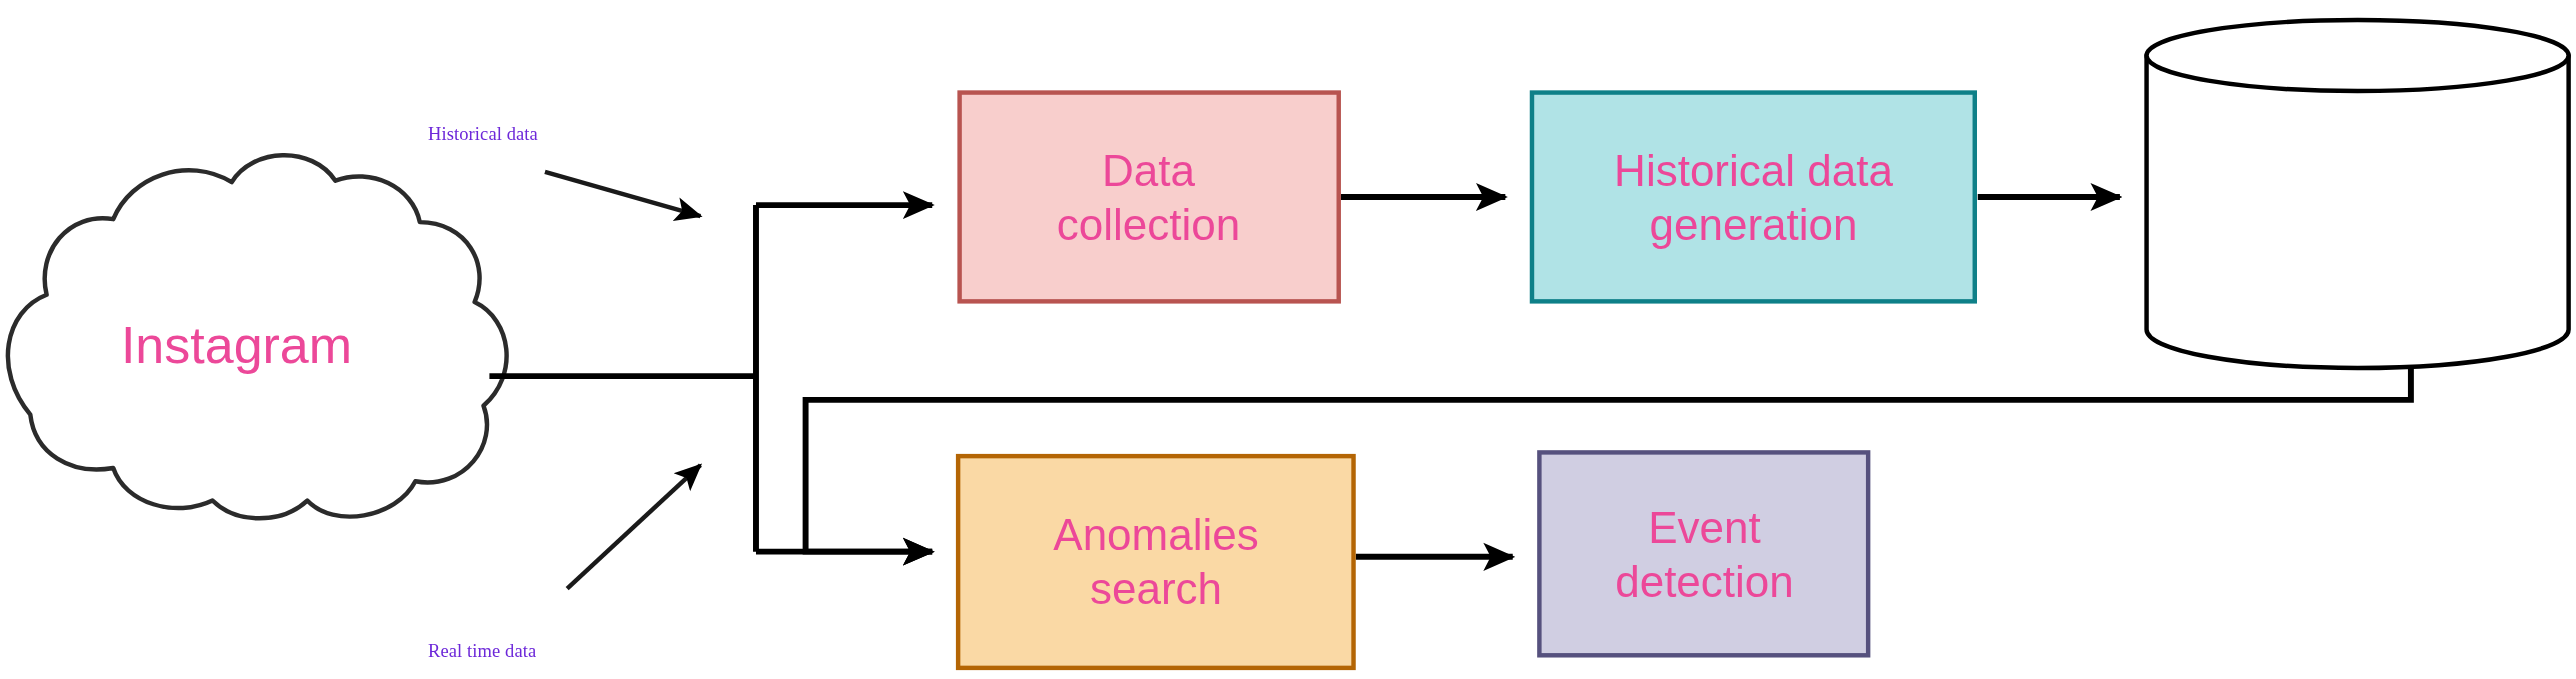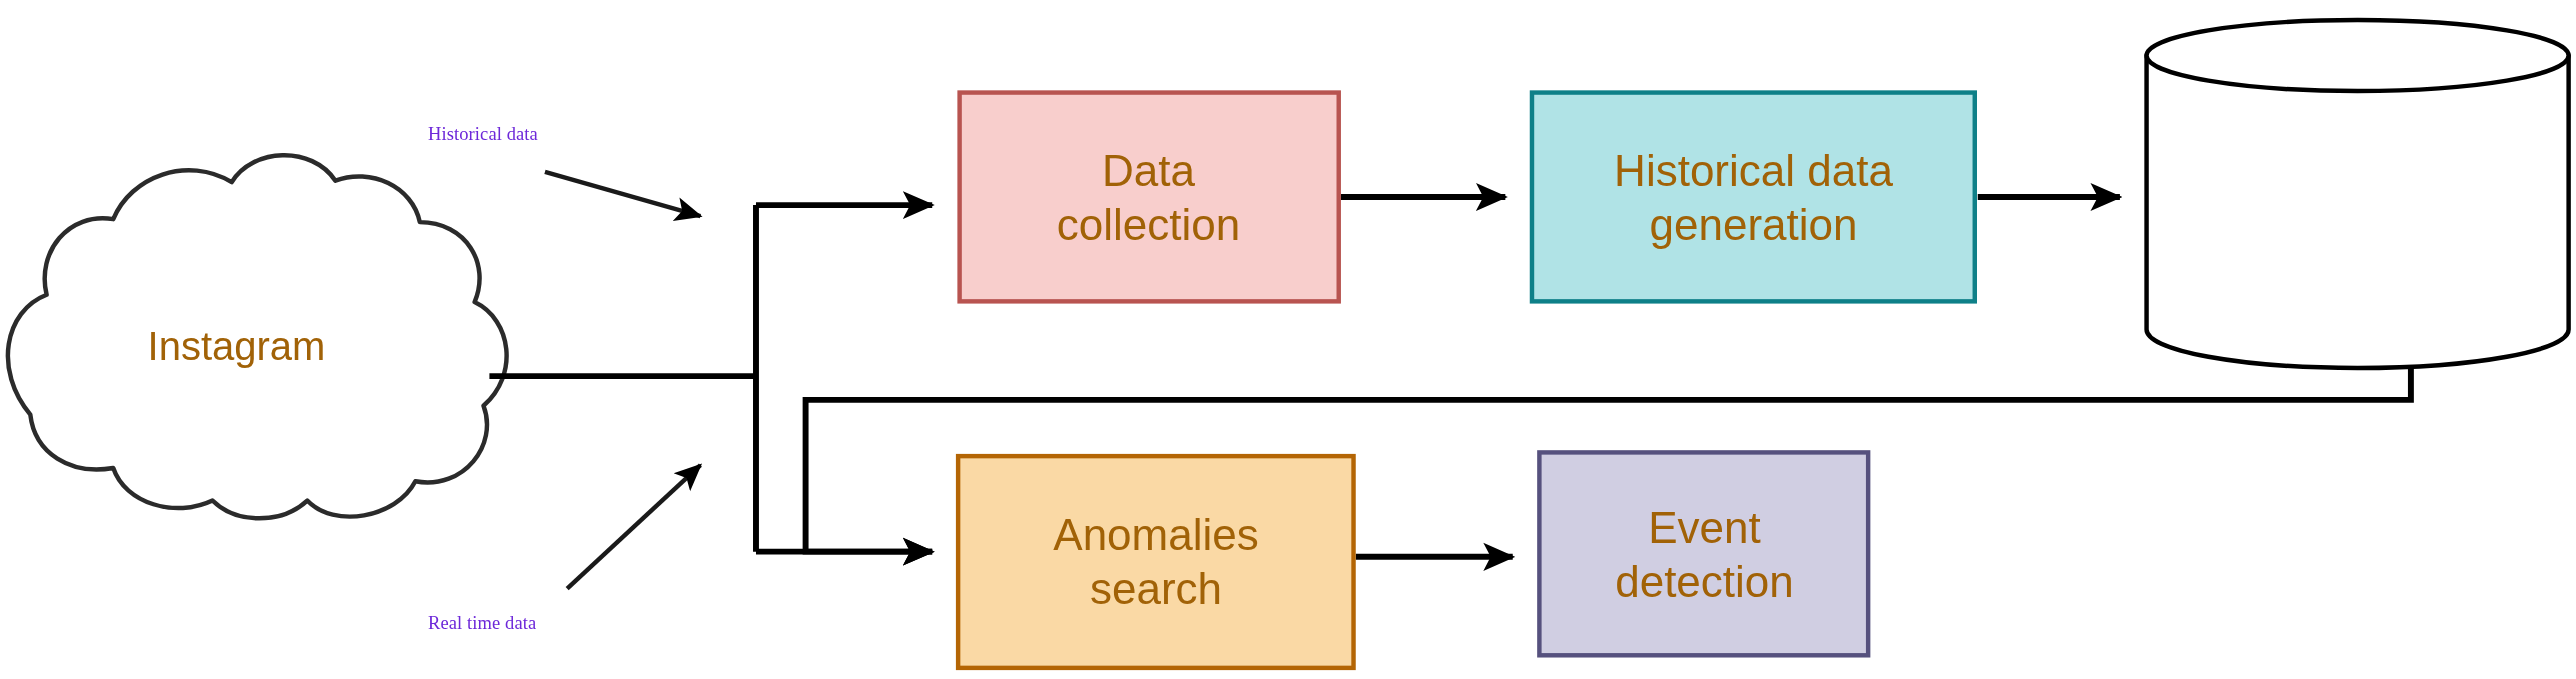--- a/index.html
+++ b/index.html
@@ -12,27 +12,27 @@
     overflow:hidden;
     font-family:"Liberation Sans","DejaVu Sans",sans-serif;
   }
   #diagram-svg{position:absolute;left:0;top:0;width:2576px;height:679px;}
   .node-label{
     position:absolute;
     display:flex;
     align-items:center;
     justify-content:center;
     text-align:center;
-    color:#a16207;
+    color:#ec4899;
     line-height:1.22;
     white-space:pre-line;
     pointer-events:none;
   }
   .box-label{font-size:44px;}
-  .cloud-label{font-size:40px;}
+  .cloud-label{font-size:52px;}
   .cyl-label{font-size:44px;}
   .edge-label{
     position:absolute;
     font-size:18.5px;
     color:#6d28d9;
     letter-spacing:0.1px;
     white-space:nowrap;
     font-family:Liberation Serif, serif;
   }
 </style>
@@ -109,16 +109,16 @@
 
 
   <div class="node-label box-label" style="left:1540px; top:453px; width:329px; height:203px;">Event
 detection</div>
 
   <div class="node-label box-label" style="left:958px; top:456px; width:396px; height:212px;">Anomalies
 search</div>
 
   <div class="edge-label" style="left:428px; top:124px;">Historical data</div>
 
-  <div class="edge-label" style="left:428px; top:613px;">Real time data</div>
+  <div class="edge-label" style="left:428px; top:641px;">Real time data</div>
 
 </div>
 
 
 </body></html>

